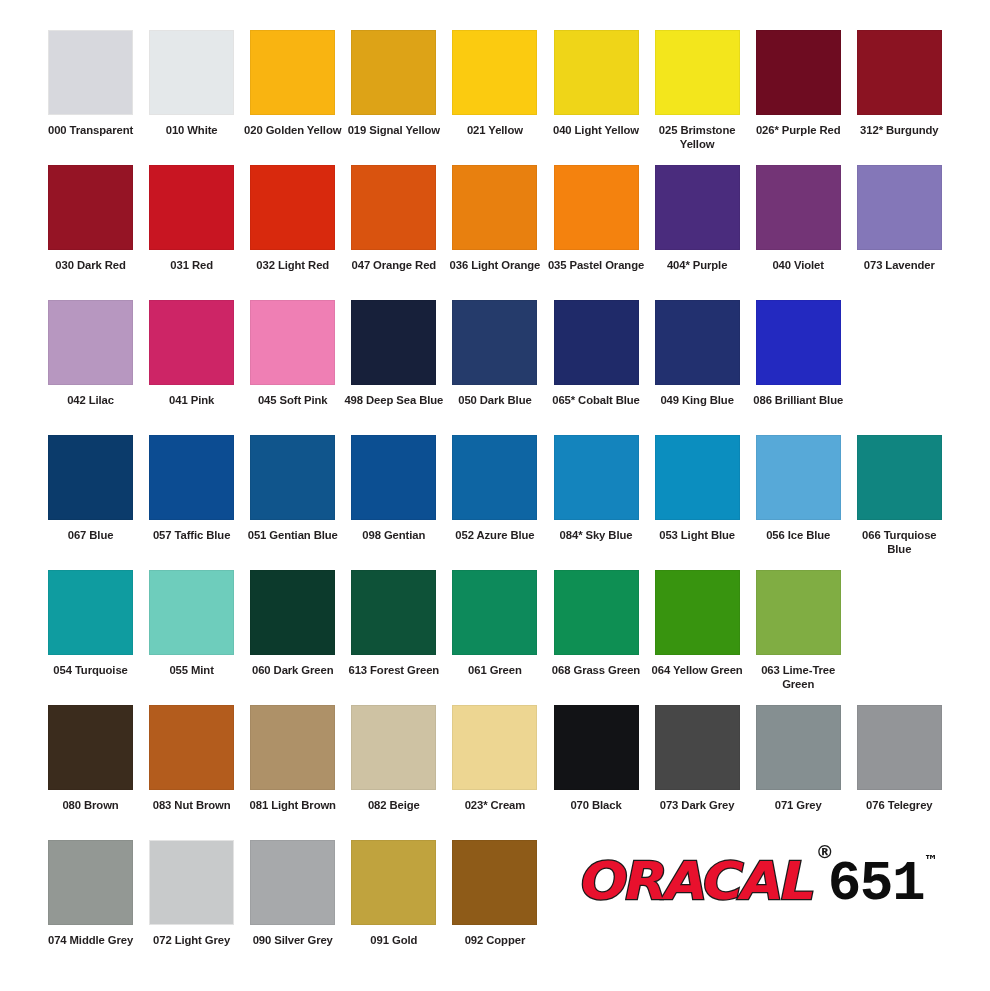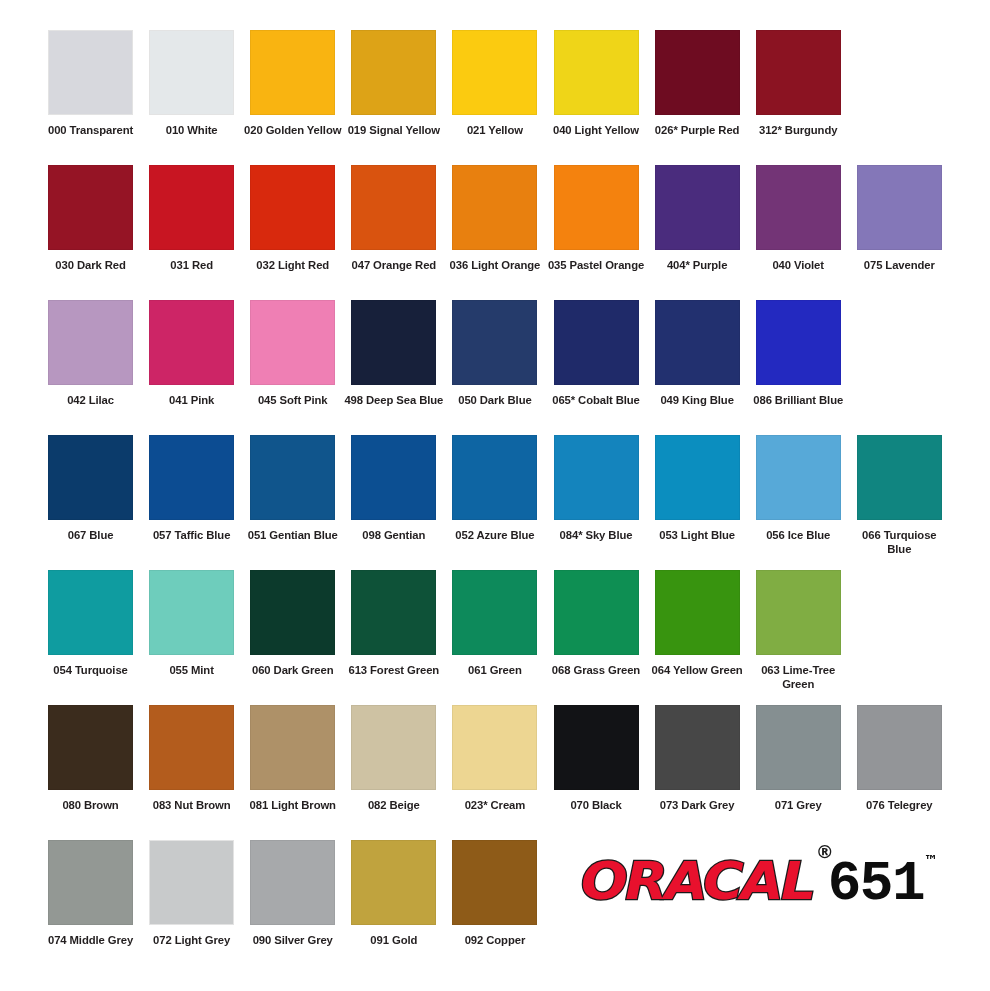--- a/index.html
+++ b/index.html
@@ -141,20 +141,24 @@
       </div>
       <div class="cell">
         <div class="swatch" title="021 Yellow" style="background: rgb(251, 203, 16);"></div>
         <div class="label">021 Yellow</div>
       </div>
       <div class="cell">
         <div class="swatch" title="022 Light Yellow" style="background: rgb(239, 213, 24);"></div>
         <div class="label">040 Light Yellow</div>
       </div>
       <div class="cell">
+        <div class="swatch" title="025 Brimstone Yellow" style="background: rgb(243, 230, 28);"></div>
+        <div class="label">025 Brimstone Yellow</div>
+      </div>
+      <div class="cell">
         <div class="swatch" title="026* Purple Red" style="background: rgb(110, 12, 33);"></div>
         <div class="label">026* Purple Red</div>
       </div>
       <div class="cell">
         <div class="swatch" title="312* Burgundy" style="background: rgb(139, 19, 34);"></div>
         <div class="label">312* Burgundy</div>
       </div>
     </div>
     <div class="row">
       <div class="cell">
@@ -184,21 +188,21 @@
       <div class="cell">
         <div class="swatch" title="404* Purple" style="background: rgb(74, 44, 125);"></div>
         <div class="label">404* Purple</div>
       </div>
       <div class="cell">
         <div class="swatch" title="040 Violet" style="background: rgb(115, 52, 118);"></div>
         <div class="label">040 Violet</div>
       </div>
       <div class="cell">
         <div class="swatch" title="043 Lavender" style="background: rgb(132, 119, 184);"></div>
-        <div class="label">075 Lavender</div>
+        <div class="label">073 Lavender</div>
       </div>
     </div>
     <div class="row">
       <div class="cell">
         <div class="swatch" title="042 Lilac" style="background: rgb(183, 151, 192);"></div>
         <div class="label">042 Lilac</div>
       </div>
       <div class="cell">
         <div class="swatch" title="041 Pink" style="background: rgb(205, 37, 102);"></div>
         <div class="label">041 Pink</div>

